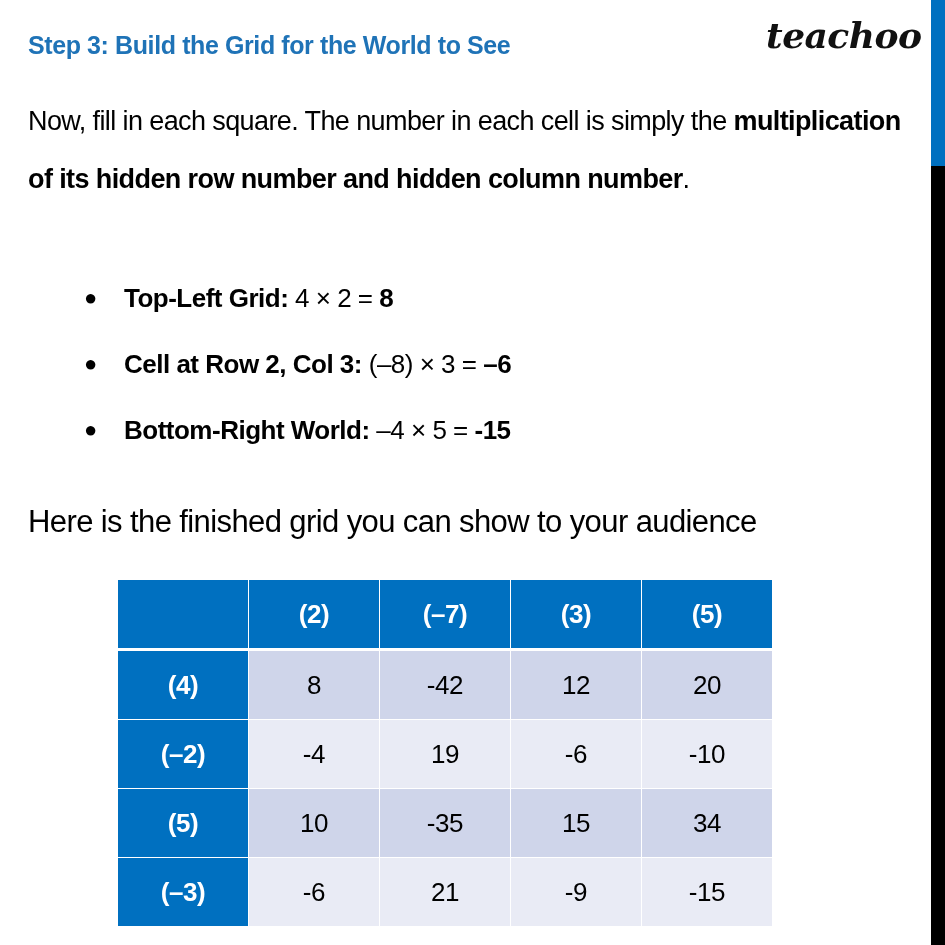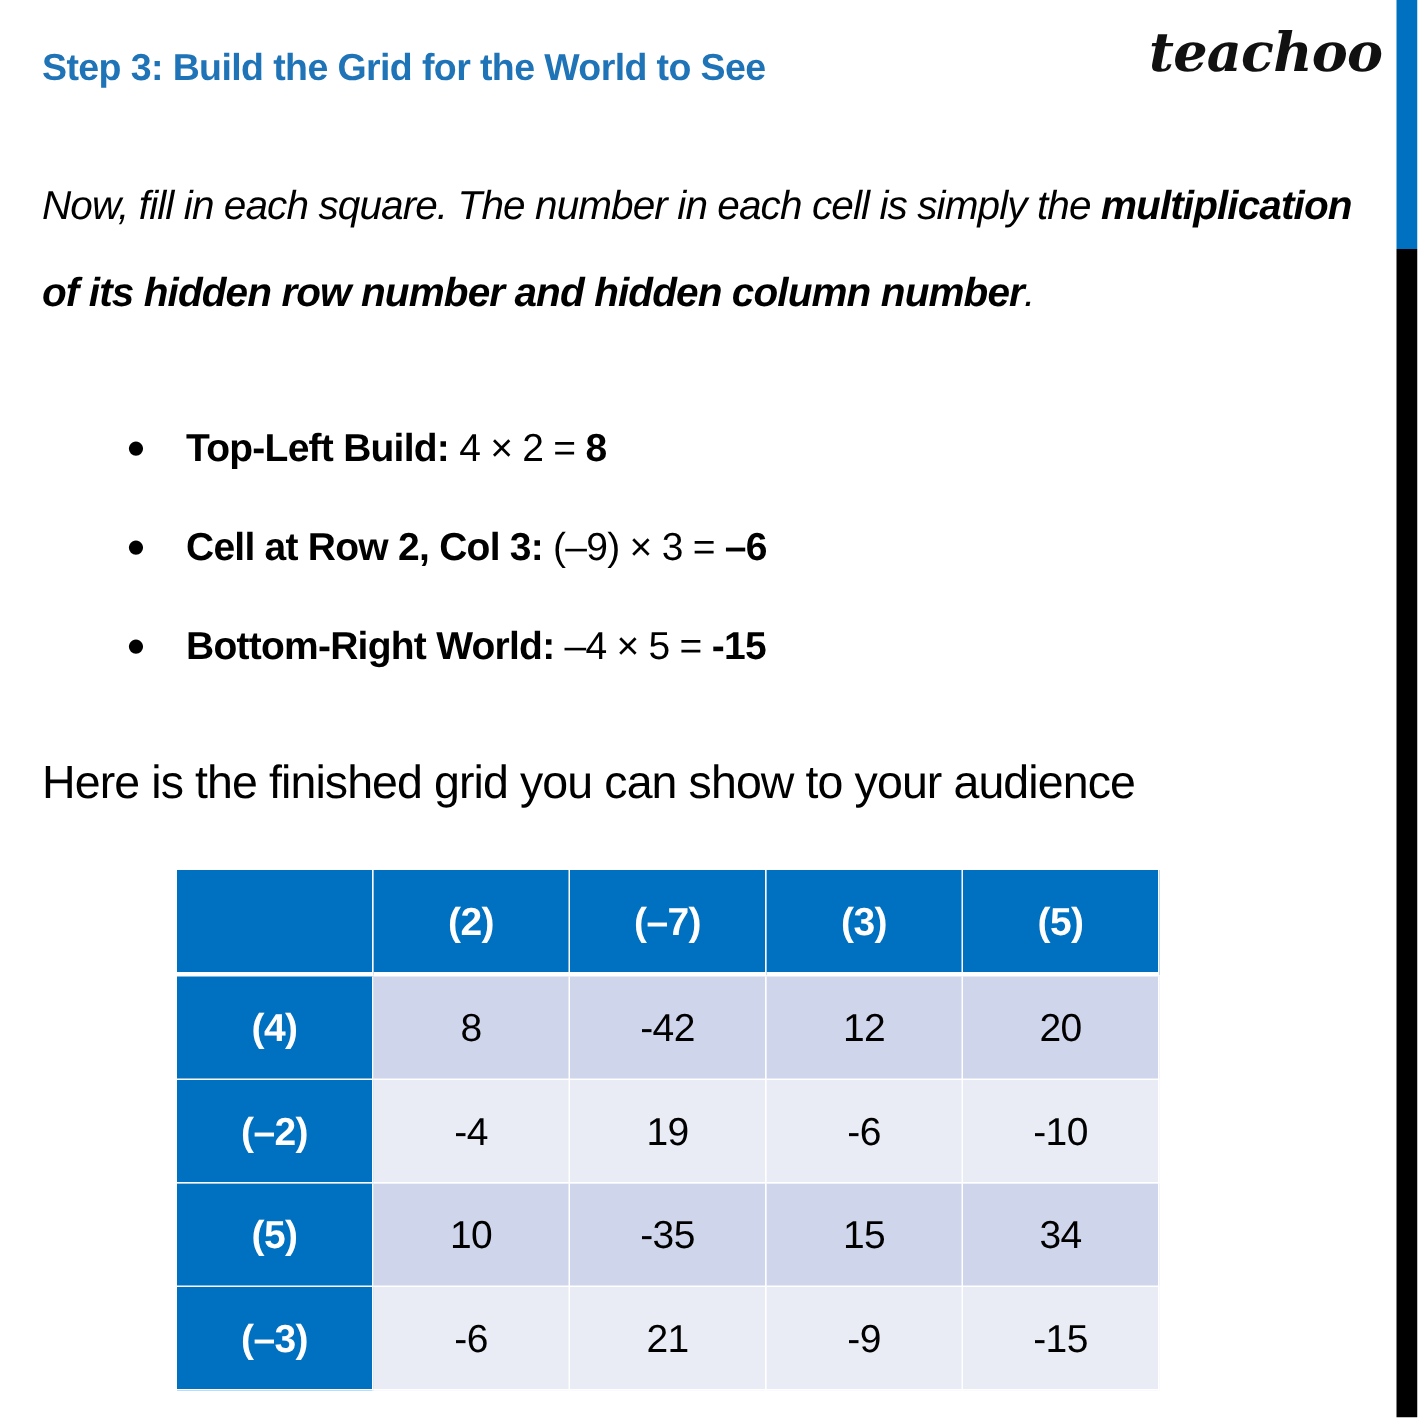--- a/index.html
+++ b/index.html
@@ -19,22 +19,22 @@
       position: absolute; left: 28px; top: 31px;
       font-size: 25px; font-weight: bold; color: #1F73B7;
       letter-spacing: -0.4px; white-space: nowrap;
     }
     .logo {
       position: absolute; left: 766px; top: 14px;
       font-family: "DejaVu Serif", serif; font-style: italic; font-weight: bold;
       font-size: 36px; color: #111; letter-spacing: -0.5px;
     }
     .para {
-      position: absolute; left: 28px; top: 108px; width: 880px;
-      font-size: 27px; line-height: 58px; letter-spacing: -0.6px; font-style: italic;
+      position: absolute; left: 28px; top: 92px; width: 880px;
+      font-size: 27px; line-height: 58px; letter-spacing: -0.6px;
     }
     .para b { font-weight: bold; }
     .bullets {
       position: absolute; left: 84px; top: 272px; margin: 0; padding: 0; list-style: none;
       font-size: 26px; letter-spacing: -0.5px;
     }
     .bullets li { height: 66px; line-height: 52px; position: relative; padding-left: 40px; white-space: nowrap; }
     .bullets li .dot {
       position: absolute; left: 0; top: 0; font-size: 22px;
     }
@@ -65,25 +65,25 @@
 <div class="title">Step 3:  Build the Grid for the World to See</div>
 <div class="logo">teachoo</div>
 
 <div class="para">
   <span>Now, fill in each square. The number in each cell is simply the </span><b>multiplication of its hidden row number and hidden column number</b><span>.</span>
 </div>
 
 <ul class="bullets">
   <li>
     <span class="dot">●</span>
-    <b>Top-Left Build:</b><span> 4 × 2 = </span><b>8</b>
+    <b>Top-Left Grid:</b><span> 4 × 2 = </span><b>8</b>
   </li>
   <li>
     <span class="dot">●</span>
-    <b>Cell at Row 2, Col 3:</b><span> (–9) × 3 = </span><b>–6</b>
+    <b>Cell at Row 2, Col 3:</b><span> (–8) × 3 = </span><b>–6</b>
   </li>
   <li>
     <span class="dot">●</span>
     <b>Bottom-Right World:</b><span> –4 × 5 = </span><b>-15</b>
   </li>
 </ul>
 
 <div class="closing">Here is the finished grid you can show to your audience</div>
 
 <table class="grid">

